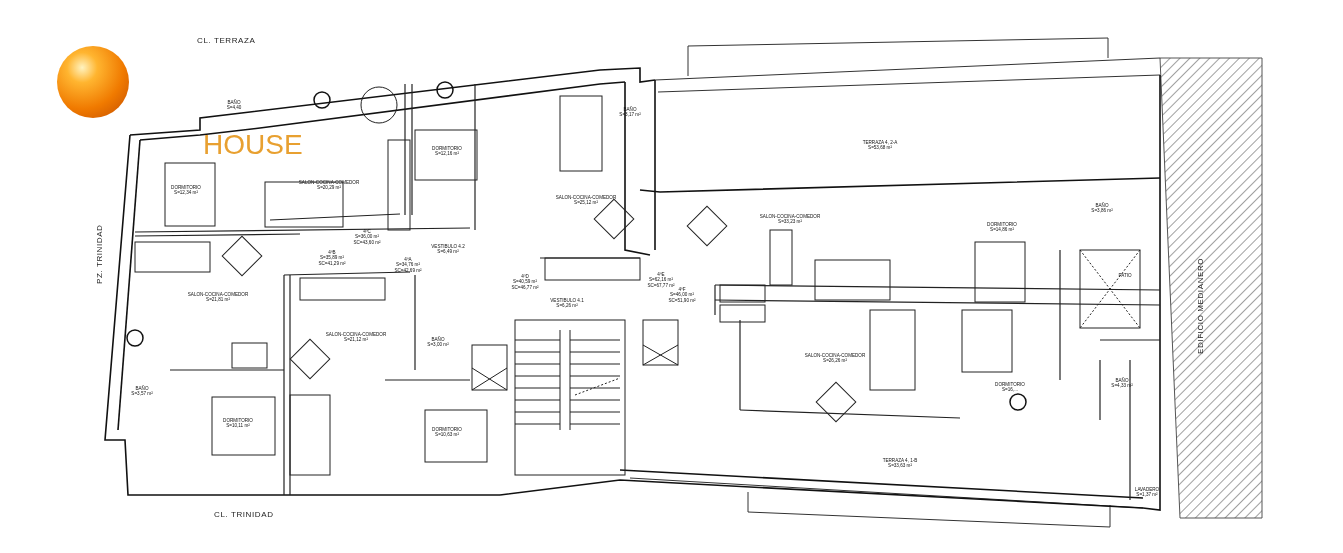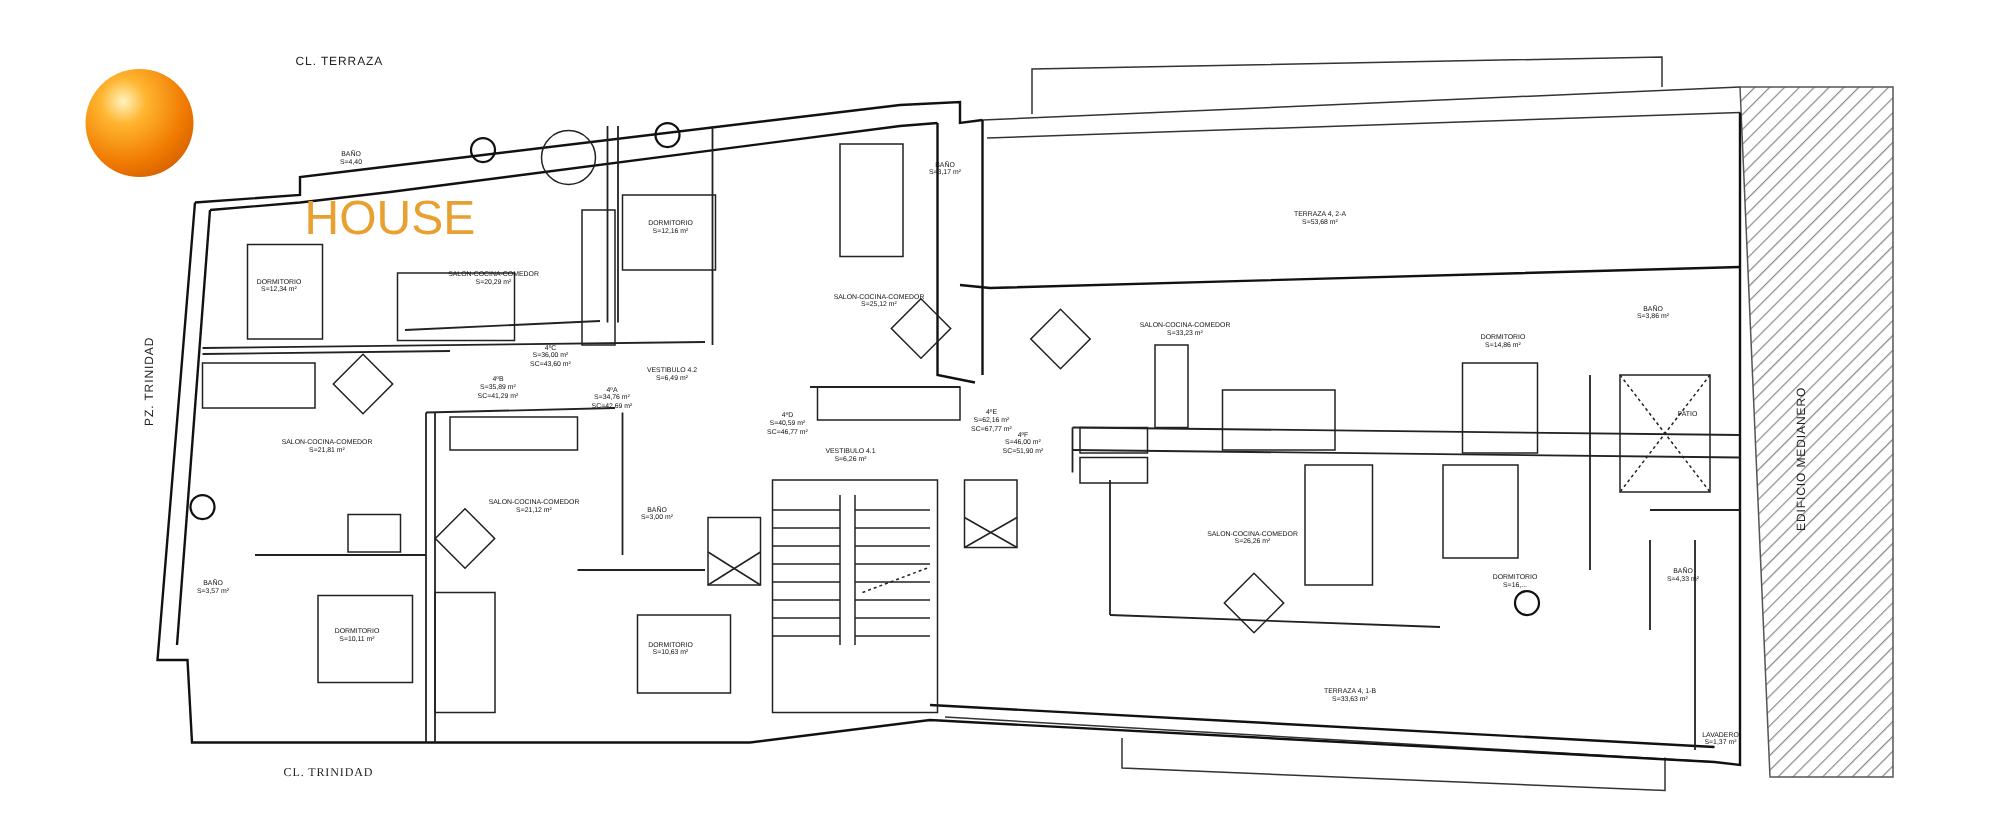--- a/index.html
+++ b/index.html
@@ -9,21 +9,21 @@
   .lbl span{display:block;}
   .street{position:absolute;font-family:"Liberation Sans",sans-serif;font-size:8px;color:#222;letter-spacing:0.6px;white-space:nowrap;}
   .street.v{transform:rotate(-90deg);transform-origin:left top;}
   .logo{position:absolute;left:55px;top:42px;width:290px;height:120px;}
   .logo .ball{position:absolute;left:2px;top:4px;width:72px;height:72px;border-radius:50%;
     background:radial-gradient(circle at 35% 30%,#fff3c0 0%,#ffb530 22%,#f07a00 60%,#c04a00 100%);}
   .logo .ideal{position:absolute;left:28px;top:42px;font-family:"Liberation Serif",serif;font-weight:bold;font-size:56px;line-height:56px;
     color:#3f4fa0;letter-spacing:-2px;
     background:linear-gradient(180deg,#c9d1ee 0%,#7788cc 40%,#2e3c8c 100%);-webkit-background-clip:text;background-clip:text;-webkit-text-fill-color:transparent;
     text-shadow:none;}
-  .logo .house{position:absolute;left:148px;top:89px;font-family:"Liberation Sans",sans-serif;font-size:32px;line-height:28px;color:#e8a030;letter-spacing:0px;}
+  .logo .house{position:absolute;left:148px;top:89px;font-family:"Liberation Sans",sans-serif;font-size:28px;line-height:28px;color:#e8a030;letter-spacing:0px;}
 </style>
 </head>
 <body>
 
 <svg id="plan" viewBox="0 0 1343 553" xmlns="http://www.w3.org/2000/svg">
   <defs>
     <pattern id="hatch" width="7" height="7" patternUnits="userSpaceOnUse" patternTransform="rotate(45)">
       <line x1="0" y1="0" x2="0" y2="7" stroke="#888" stroke-width="1.6"></line>
     </pattern>
   </defs>
@@ -162,21 +162,21 @@
     <circle cx="1018" cy="402" r="8"></circle>
   </g>
 </svg>
 
 <div class="logo">
   <div class="ball"></div>
   <div class="house">HOUSE</div>
 </div>
 
 <div class="street" style="left:197px;top:36px;">CL. TERRAZA</div>
-<div class="street" style="left:189px;top:510px;font-family:Liberation Serif, serif;">CL. TRINIDAD</div>
+<div class="street" style="left:214px;top:510px;">CL. TRINIDAD</div>
 <div class="street v" style="left:95px;top:284px;">PZ. TRINIDAD</div>
 <div class="street v" style="left:1196px;top:354px;">EDIFICIO MEDIANERO</div>
 
 <div class="lbl" style="left:234px;top:100px;">
     <span>BAÑO</span>
     <span>S=4,40</span>
   </div>
 <div class="lbl" style="left:447px;top:146px;">
     <span>DORMITORIO</span>
     <span>S=12,16 m²</span>

